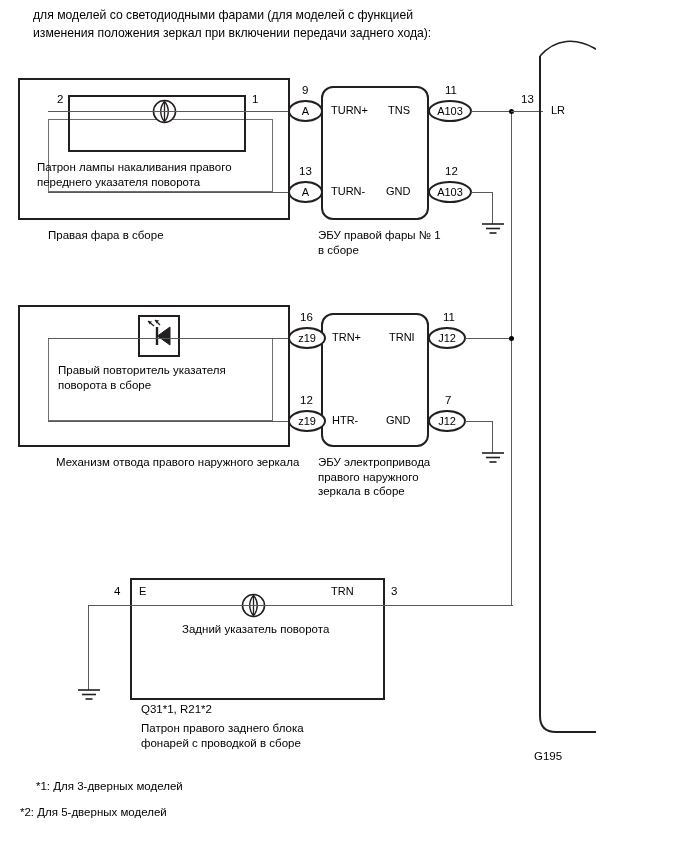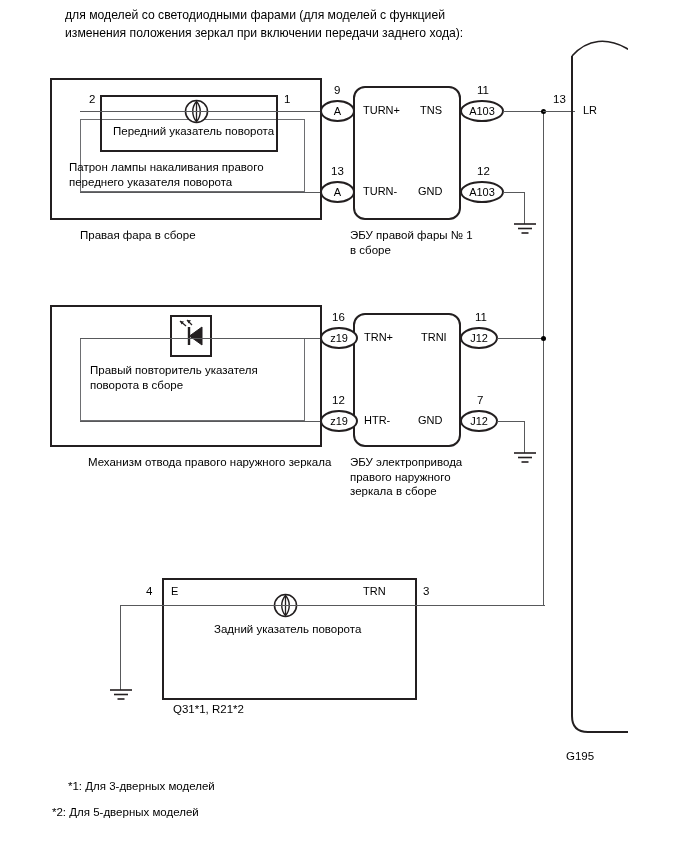--- a/index.html
+++ b/index.html
@@ -10,21 +10,20 @@
   body {
     font-family: "Liberation Sans", sans-serif;
     color: #000000;
   }
   #page {
     position: relative;
     width: 596px;
     height: 852px;
     background: #ffffff;
     overflow: hidden;
-    margin-left: 32px;
   }
   .intro {
     position: absolute;
     left: 33px;
     top: 6px;
     width: 480px;
     font-size: 12.2px;
     line-height: 18px;
     white-space: pre-line;
   }
@@ -129,21 +128,20 @@
   <div class="box-lamp" style="left:68px; top:95px; width:178px; height:57px;"></div>
 
   <div class="sym" style="left:148px; top:95px;">
     <svg width="33" height="33" viewBox="0 0 33 33">
       <circle cx="16.5" cy="16.5" r="11" fill="#fff" stroke="#231f20" stroke-width="1.6"></circle>
       <path d="M16.5 6.5 C 11.5 12, 11.5 21, 16.5 26.5 C 21.5 21, 21.5 12, 16.5 6.5 Z" fill="#fff" stroke="#231f20" stroke-width="1.4"></path>
       <line x1="16.5" y1="6.5" x2="16.5" y2="26.5" stroke="#231f20" stroke-width="1.3"></line>
     </svg>
   </div>
 
-  <div class="inner-label" style="left:81px; top:124px;">Передний указатель поворота</div>
 
   <div class="inner-label" style="left:37px; top:160px;">Патрон лампы накаливания правого
 переднего указателя поворота</div>
 
   <div class="pinnum" style="left:57px; top:93px;">2</div>
   <div class="pinnum" style="left:252px; top:93px;">1</div>
 
   <div class="caption" style="left:48px; top:228px;">Правая фара в сборе</div>
 
   <div class="wire-h" style="left:48px; top:111px; width:242px;"></div>
@@ -266,20 +264,22 @@
   </div>
 
   <div class="inner-label" style="left:182px; top:622px;">Задний указатель поворота</div>
 
   <div class="pinnum" style="left:114px; top:585px;">4</div>
   <div class="termlabel" style="left:139px; top:585px;">E</div>
   <div class="termlabel" style="left:331px; top:585px;">TRN</div>
   <div class="pinnum" style="left:391px; top:585px;">3</div>
 
   <div class="note" style="left:141px; top:703px;">Q31*1, R21*2</div>
+  <div class="caption" style="left:141px; top:721px;">Патрон правого заднего блока
+фонарей с проводкой в сборе</div>
 
   <div class="wire-h" style="left:88px; top:605px; width:42px;"></div>
   <div class="wire-v" style="left:88px; top:605px; height:85px;"></div>
   <div class="sym" style="left:76px; top:688px;">
     <svg width="26" height="16" viewBox="0 0 26 16">
       <line x1="2" y1="2" x2="24" y2="2" stroke="#231f20" stroke-width="1.6"></line>
       <line x1="6" y1="6.5" x2="20" y2="6.5" stroke="#231f20" stroke-width="1.6"></line>
       <line x1="9.5" y1="11" x2="16.5" y2="11" stroke="#231f20" stroke-width="1.6"></line>
     </svg>
   </div>

